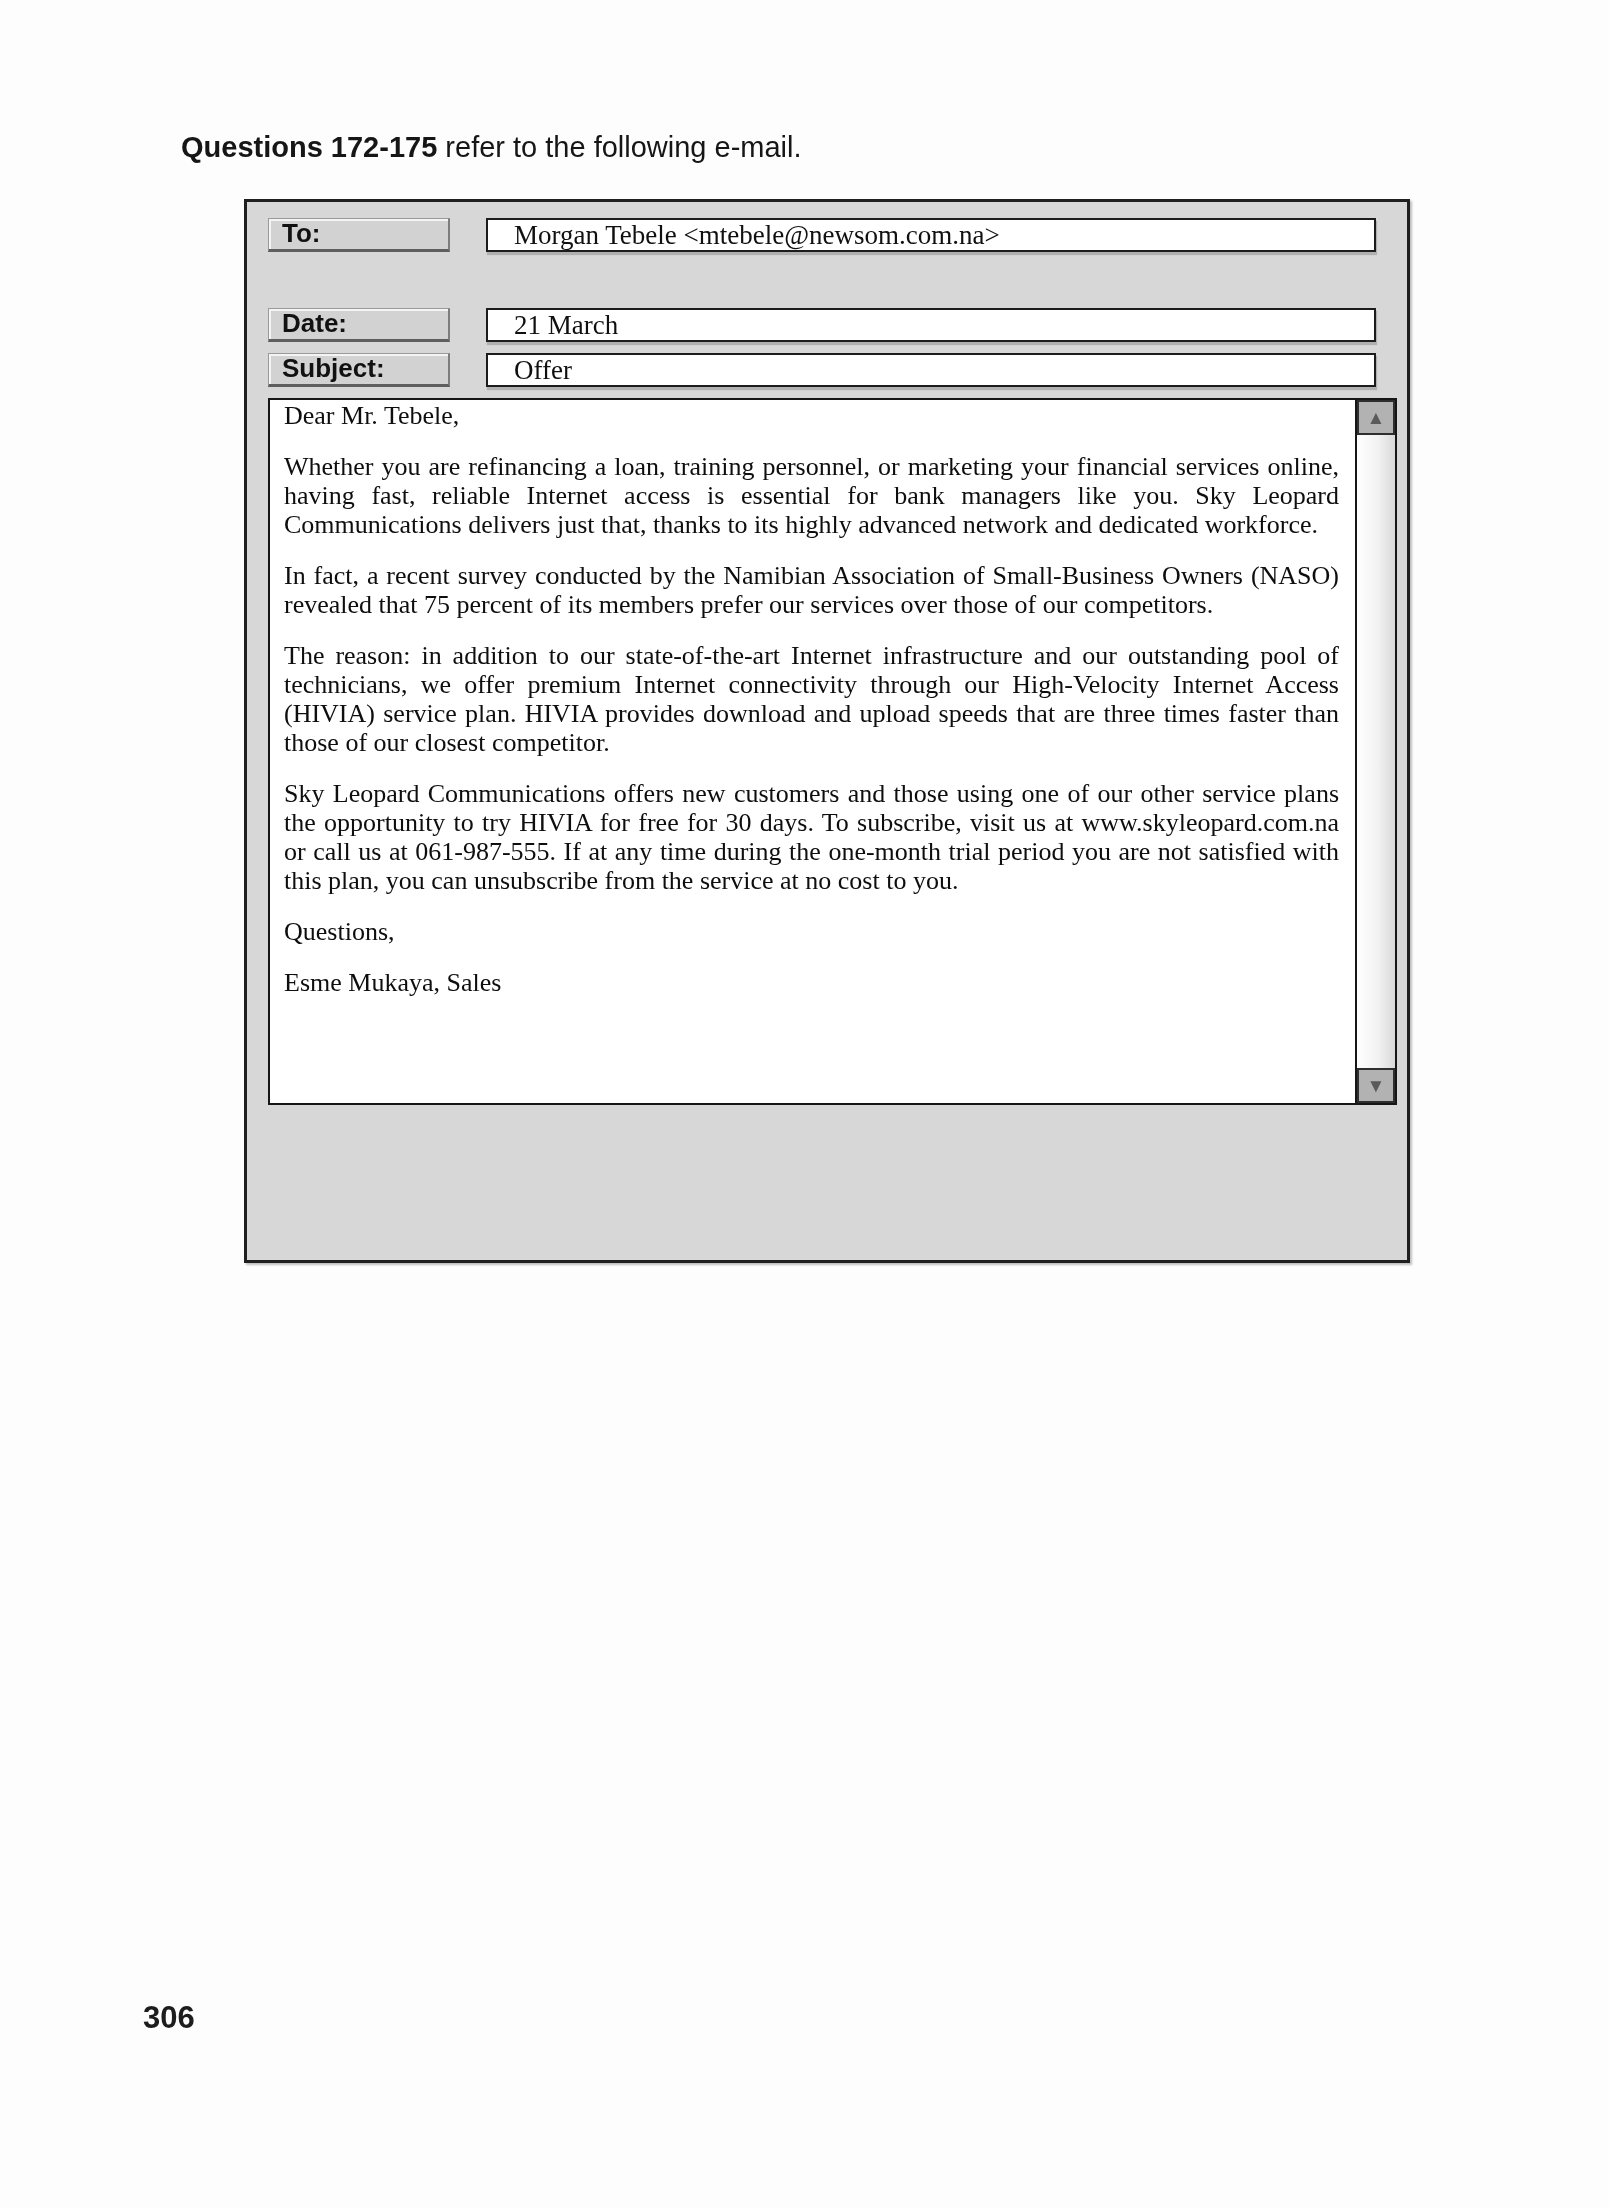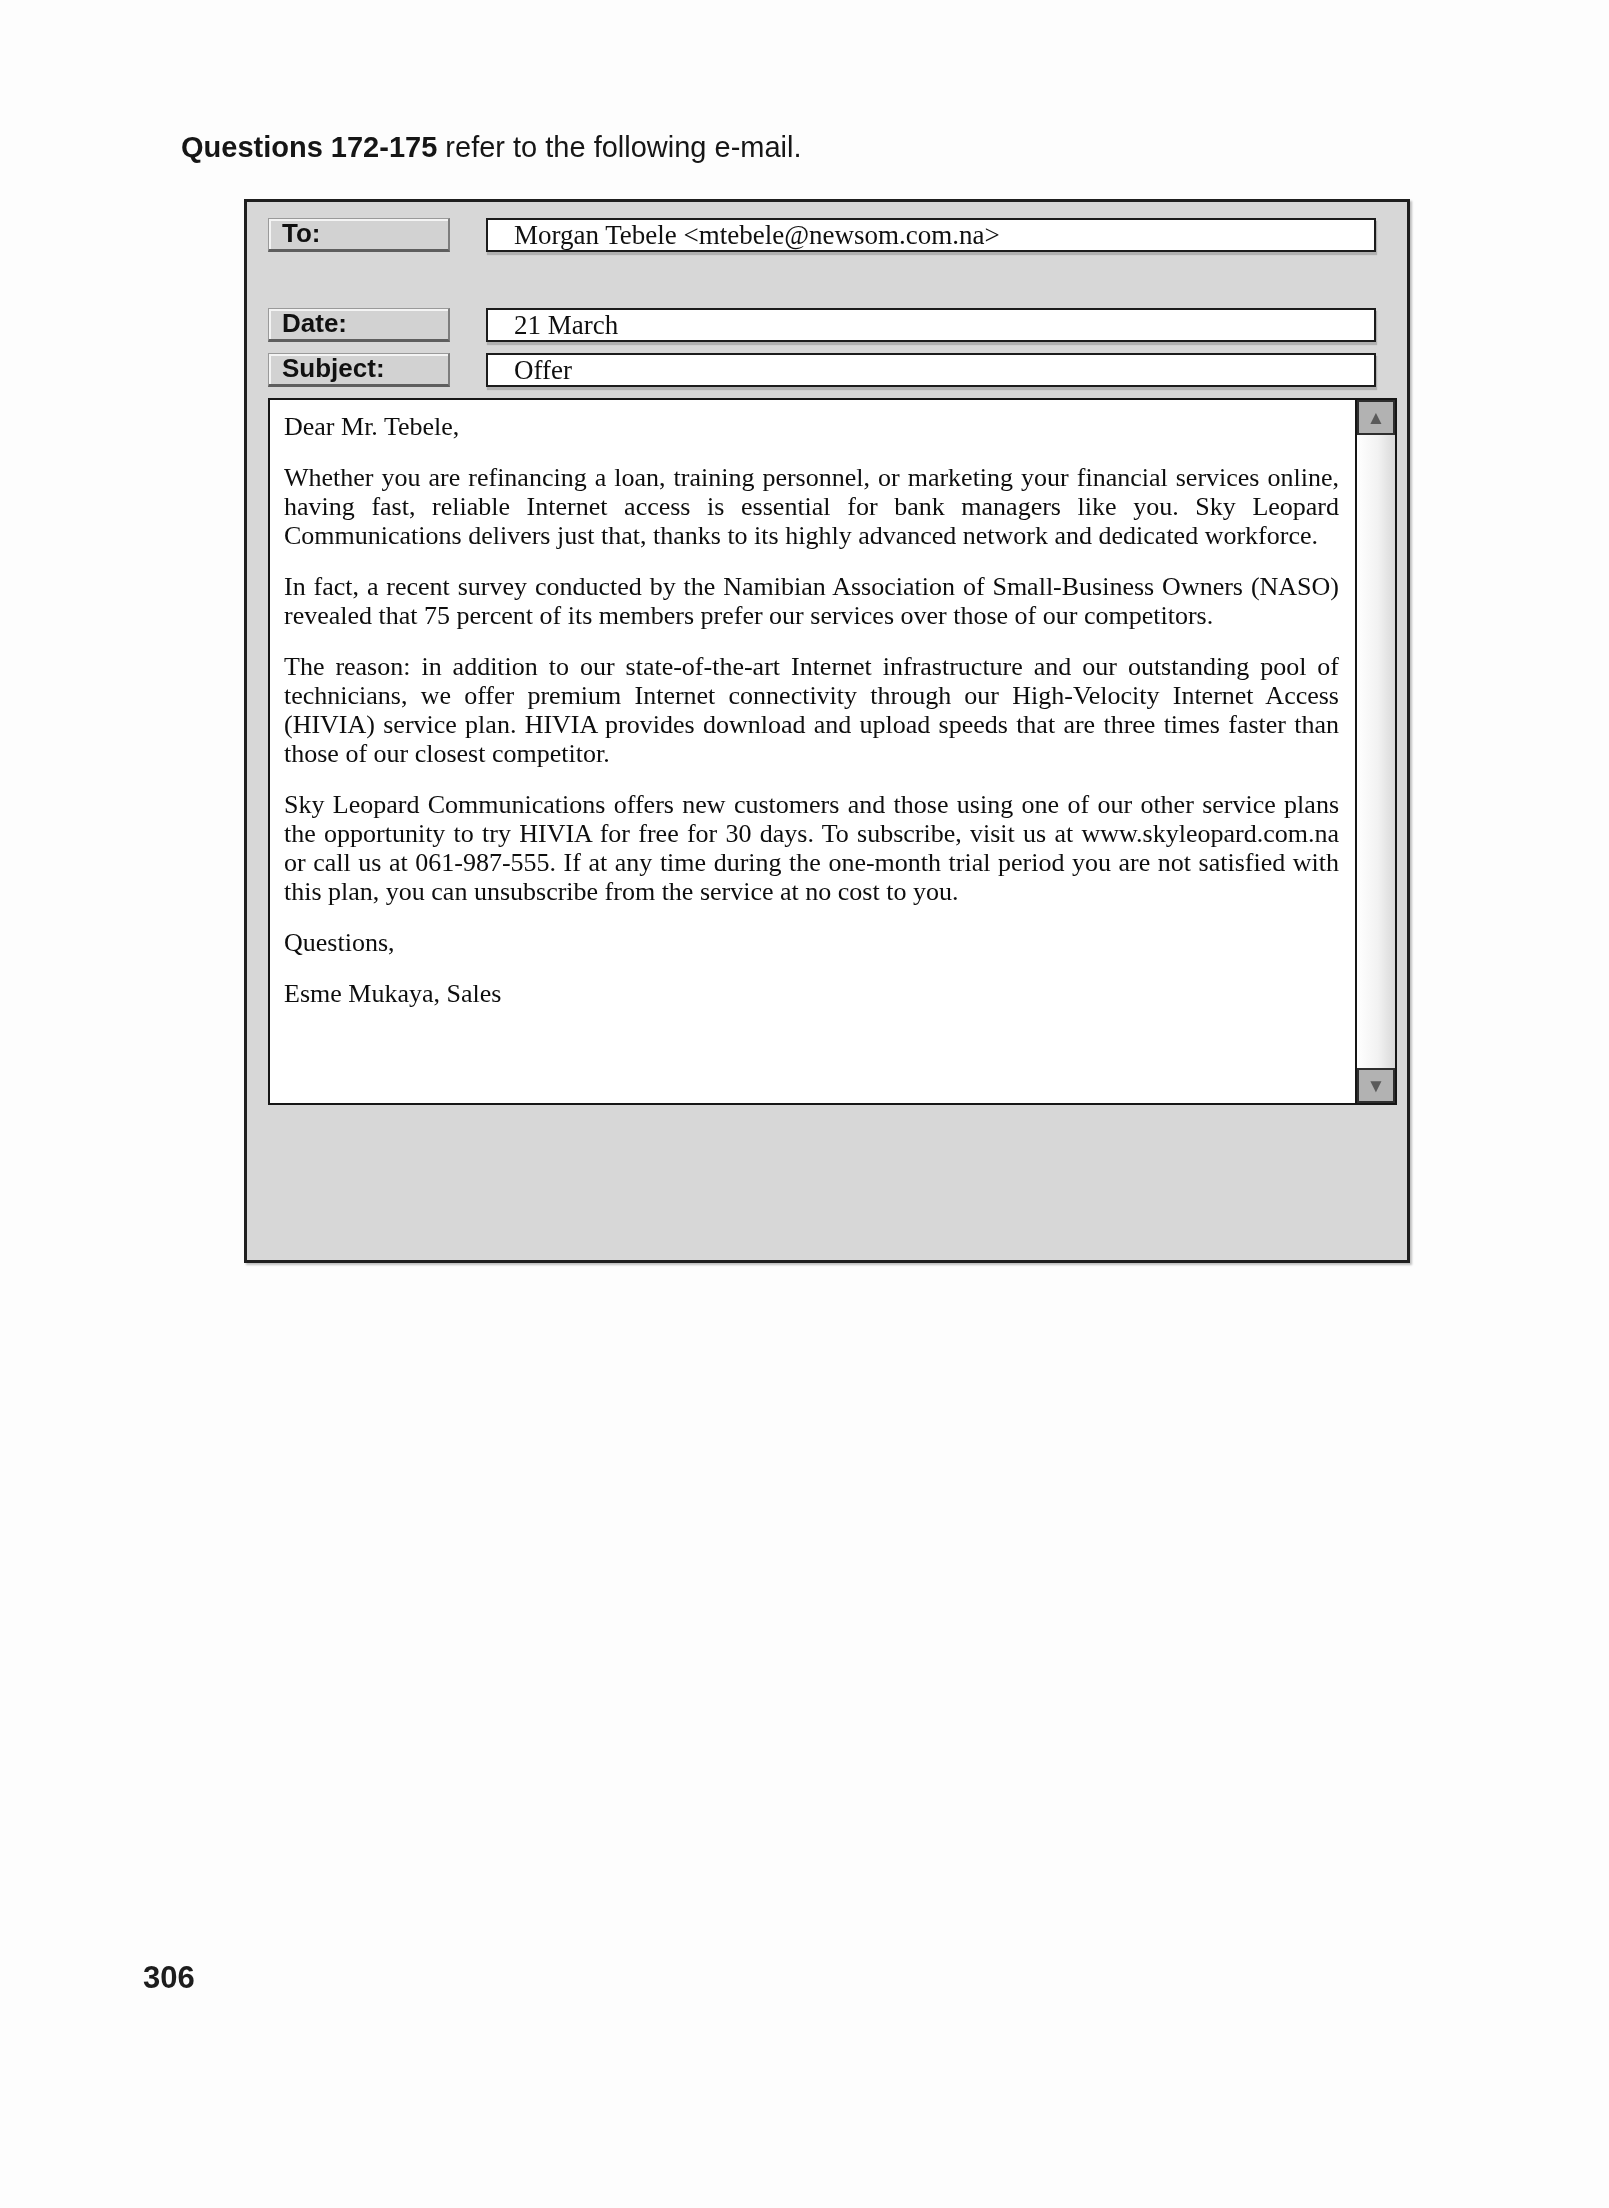--- a/index.html
+++ b/index.html
@@ -61,21 +61,21 @@
   
   .body-box {
     position:absolute; left:21px; top:196px;
     width:1129px; height:707px;
     background:#ffffff;
     border:2px solid #161616;
     display:flex; flex-direction:row;
   }
   .body-text {
     flex:1 1 auto;
-    padding:12px 16px 0 14px;
+    padding:1px 16px 0 14px;
     font-family:"Liberation Serif", serif;
     font-size:26px; line-height:29px;
     text-align:justify;
     color:#0e0e0e;
     overflow:hidden;
   }
   .body-text p { margin:0 0 22px 0; }
   .body-text p.tight { margin-bottom:22px; }
 
   
@@ -89,21 +89,21 @@
     height:35px; width:100%;
     background:#b2b2b2;
     border:2px solid #2e2e2e;
     display:flex; align-items:center; justify-content:center;
     font-size:19px; color:#5a5a5a;
     cursor:pointer;
   }
 
   
   .page-number {
-    position:absolute; left:143px; top:1960px;
+    position:absolute; left:143px; top:2000px;
     font-weight:bold; font-size:31px; color:#1d1d1d;
   }
 </style>
 </head>
 <body>
 
 <div class="page-heading">
   <span class="bold">Questions 172-175</span><span> refer to the following e-mail.</span>
 </div>
 

